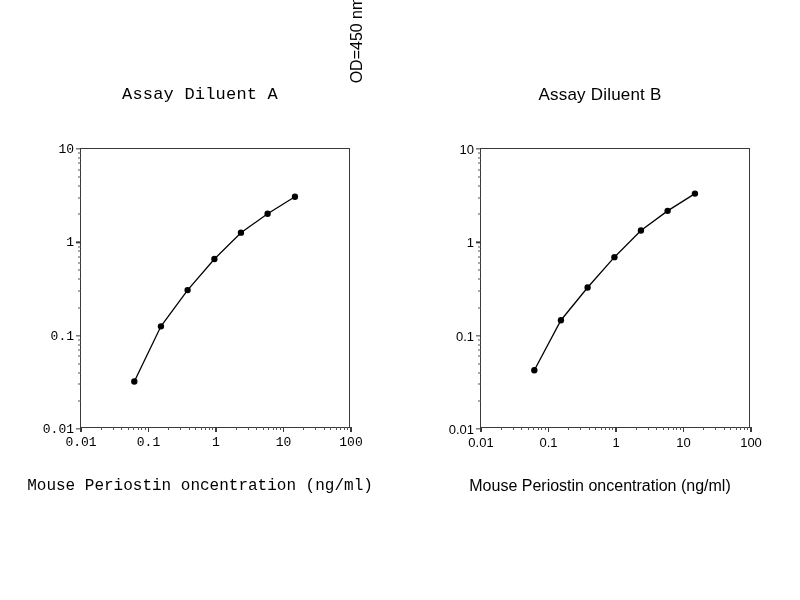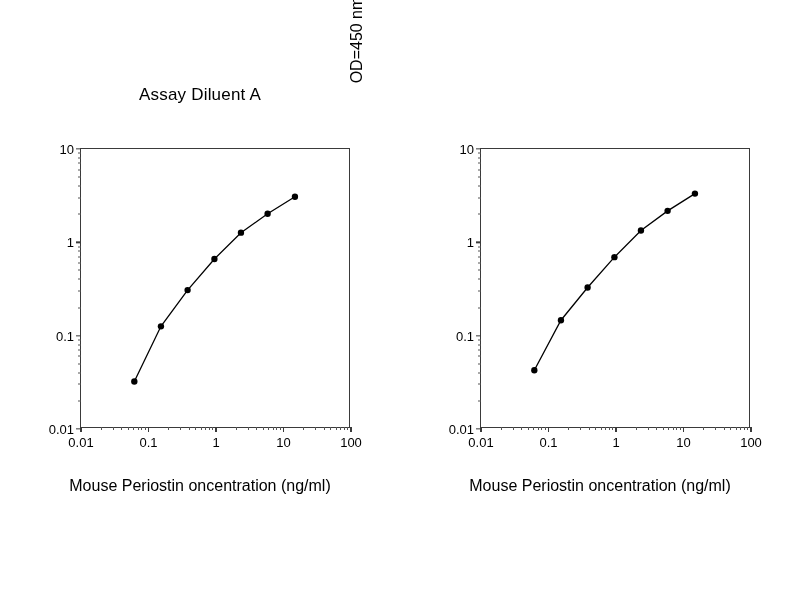--- a/index.html
+++ b/index.html
@@ -19,21 +19,21 @@
     width: 800px;
     height: 600px;
     background: #ffffff;
   }
   .panel {
     position: absolute;
     top: 0;
     width: 400px;
     height: 600px;
   }
-  .panel-a { left: 0; }
+  .panel-a { left: 0; font-family: Liberation Mono, monospace; }
   .panel-b { left: 400px; }
 
   .panel-title {
     position: absolute;
     top: 85px;
     left: 0;
     width: 400px;
     text-align: center;
     font-size: 17px;
     letter-spacing: 0.2px;
@@ -215,20 +215,21 @@
         <div class="ytick-mark minor" style="top: 28.0961px;"></div>
         <div class="ytick-mark minor" style="top: 20.7059px;"></div>
         <div class="ytick-mark minor" style="top: 14.4575px;"></div>
         <div class="ytick-mark minor" style="top: 9.04493px;"></div>
         <div class="ytick-mark minor" style="top: 4.2707px;"></div>
       </div>
     <div class="x-label">Mouse Periostin oncentration (ng/ml)</div>
   </div>
 
   <div class="panel panel-b">
+    <div class="panel-title">Assay Diluent B</div>
     <div class="y-label b">OD=450 nm</div>
     <div class="plot" id="plot-b">
       <svg class="curve" id="curve-b" viewBox="0 0 270 280" preserveAspectRatio="none">
           <path d="M53.72 222.81 L80.54 172.45 L107.40 139.52 L134.41 108.97 L161.15 82.08 L188.01 62.31 L215.54 44.94" fill="none" stroke="#000000" stroke-width="1.3"></path>
           <circle cx="53.72" cy="222.81" r="3.2" fill="#000000"></circle>
           <circle cx="80.54" cy="172.45" r="3.2" fill="#000000"></circle>
           <circle cx="107.40" cy="139.52" r="3.2" fill="#000000"></circle>
           <circle cx="134.41" cy="108.97" r="3.2" fill="#000000"></circle>
           <circle cx="161.15" cy="82.08" r="3.2" fill="#000000"></circle>
           <circle cx="188.01" cy="62.31" r="3.2" fill="#000000"></circle>

